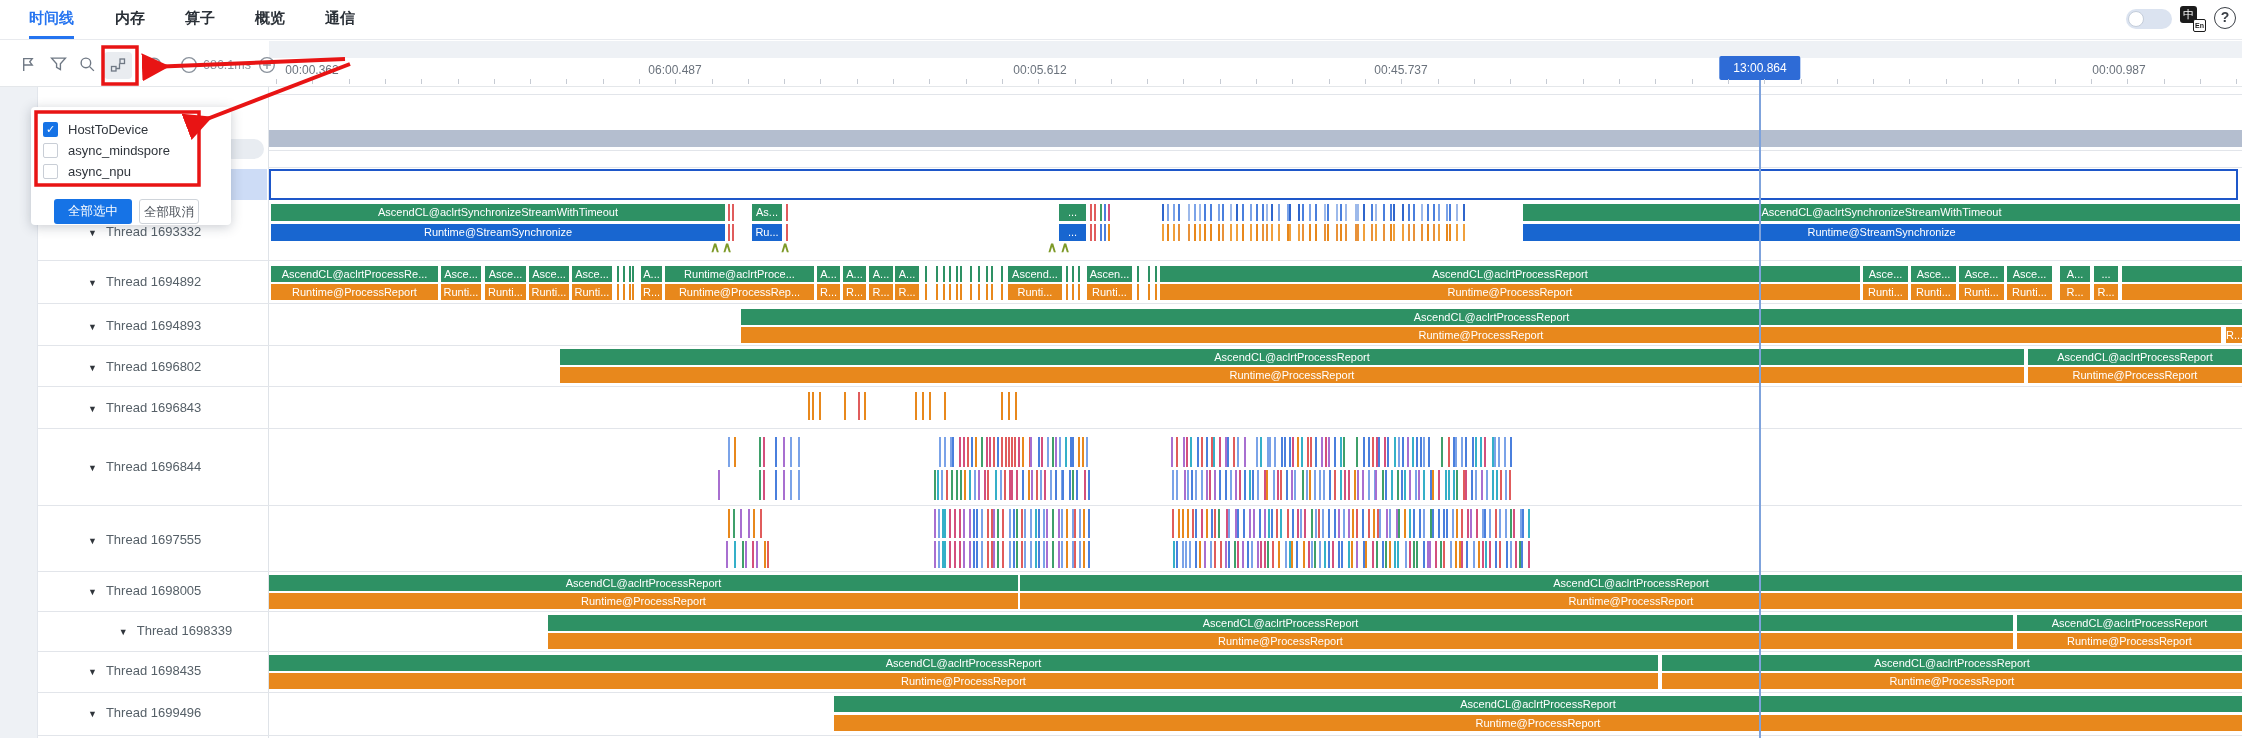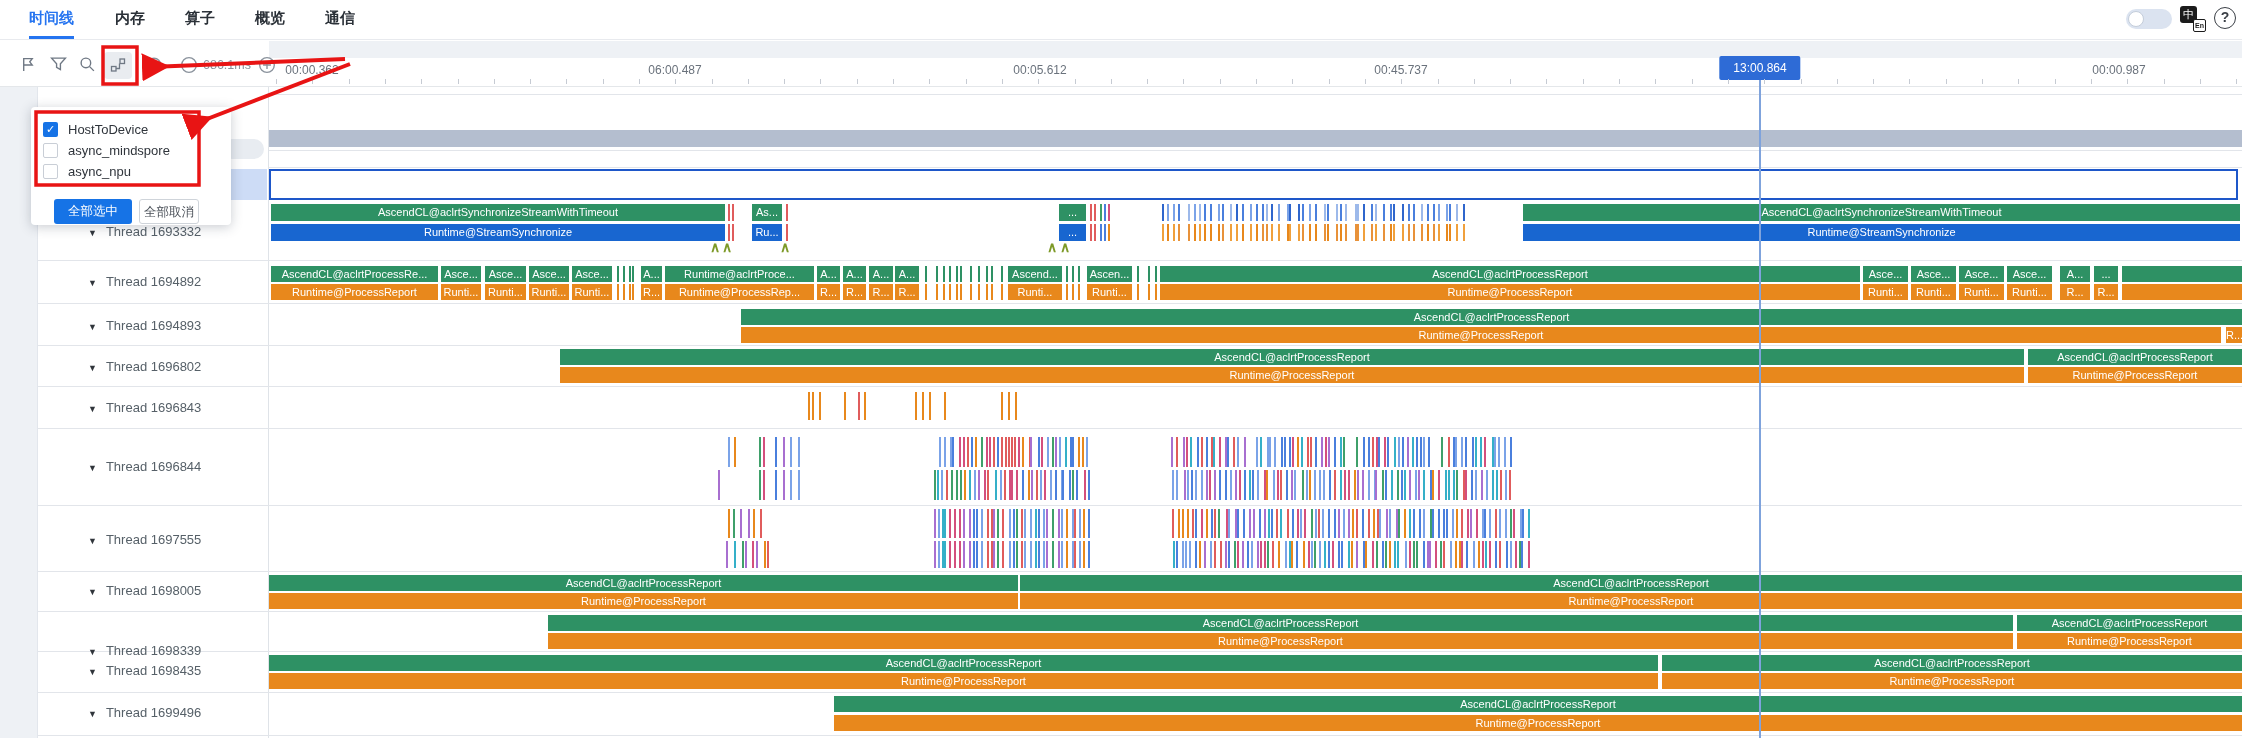--- a/index.html
+++ b/index.html
@@ -903,21 +903,21 @@
         <div class="tick" style="left: 1510px; top: 541px; height: 27px; background: rgb(123, 163, 232);"></div>
         <div class="tick" style="left: 1515px; top: 541px; height: 27px; background: rgb(212, 79, 125);"></div>
         <div class="tick" style="left: 1519px; top: 541px; height: 27px; background: rgb(63, 160, 106);"></div>
         <div class="tick" style="left: 1521px; top: 541px; height: 27px; background: rgb(74, 127, 221);"></div>
         <div class="tick" style="left: 1528px; top: 541px; height: 27px; background: rgb(212, 79, 125);"></div>
         <div class="threadlabel" style="top: 581px; height: 19px; line-height: 19px;"><span class="tri">▼</span>Thread 1698005</div>
         <div class="bar g" style="left: 269px; top: 575px; width: 749px; height: 16px; line-height: 16px;">AscendCL@aclrtProcessReport</div>
         <div class="bar g" style="left: 1020px; top: 575px; width: 1222px; height: 16px; line-height: 16px;">AscendCL@aclrtProcessReport</div>
         <div class="bar o" style="left: 269px; top: 593px; width: 749px; height: 16px; line-height: 16px;">Runtime@ProcessReport</div>
         <div class="bar o" style="left: 1020px; top: 593px; width: 1222px; height: 16px; line-height: 16px;">Runtime@ProcessReport</div>
-        <div class="threadlabel" style="top: 641px; height: 19px; line-height: 19px;"><span class="tri">▼</span>Thread 1698339</div>
+        <div class="threadlabel" style="top: 621px; height: 19px; line-height: 19px; text-align: center;"><span class="tri">▼</span>Thread 1698339</div>
         <div class="bar g" style="left: 548px; top: 615px; width: 1465px; height: 16px; line-height: 16px;">AscendCL@aclrtProcessReport</div>
         <div class="bar g" style="left: 2017px; top: 615px; width: 225px; height: 16px; line-height: 16px;">AscendCL@aclrtProcessReport</div>
         <div class="bar o" style="left: 548px; top: 633px; width: 1465px; height: 16px; line-height: 16px;">Runtime@ProcessReport</div>
         <div class="bar o" style="left: 2017px; top: 633px; width: 225px; height: 16px; line-height: 16px;">Runtime@ProcessReport</div>
         <div class="threadlabel" style="top: 661px; height: 19px; line-height: 19px;"><span class="tri">▼</span>Thread 1698435</div>
         <div class="bar g" style="left: 269px; top: 655px; width: 1389px; height: 16px; line-height: 16px;">AscendCL@aclrtProcessReport</div>
         <div class="bar g" style="left: 1662px; top: 655px; width: 580px; height: 16px; line-height: 16px;">AscendCL@aclrtProcessReport</div>
         <div class="bar o" style="left: 269px; top: 673px; width: 1389px; height: 16px; line-height: 16px;">Runtime@ProcessReport</div>
         <div class="bar o" style="left: 1662px; top: 673px; width: 580px; height: 16px; line-height: 16px;">Runtime@ProcessReport</div>
         <div class="threadlabel" style="top: 703px; height: 19px; line-height: 19px;"><span class="tri">▼</span>Thread 1699496</div>

